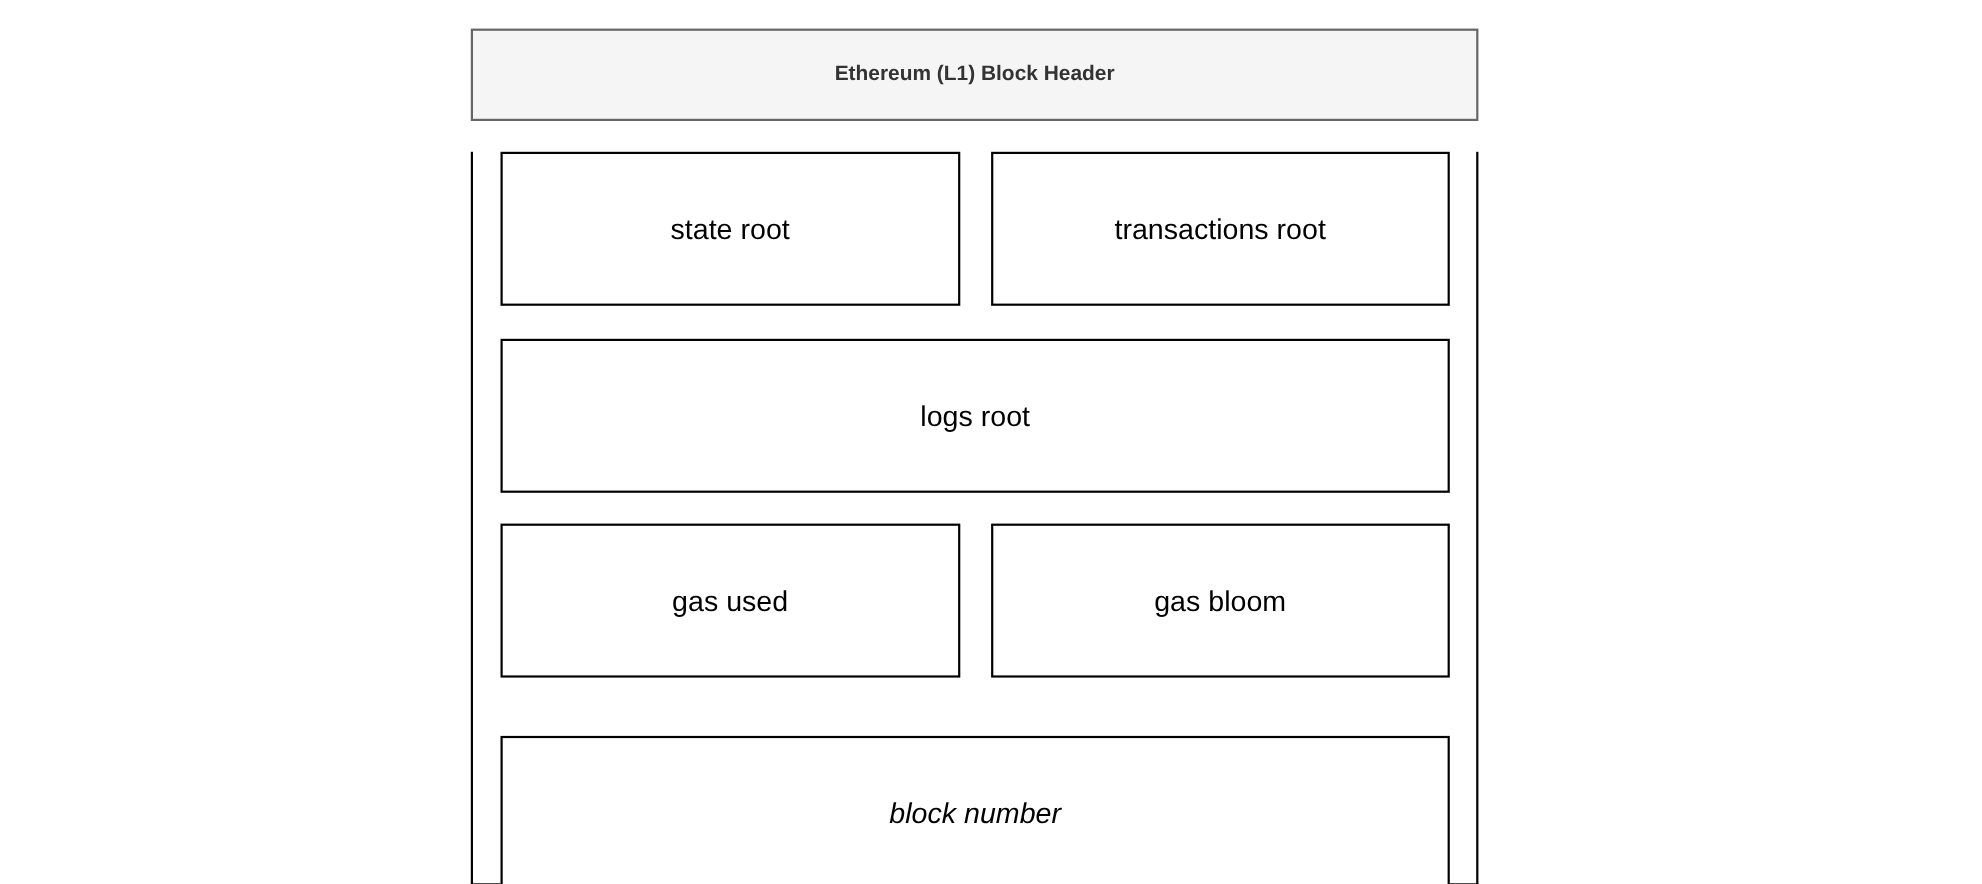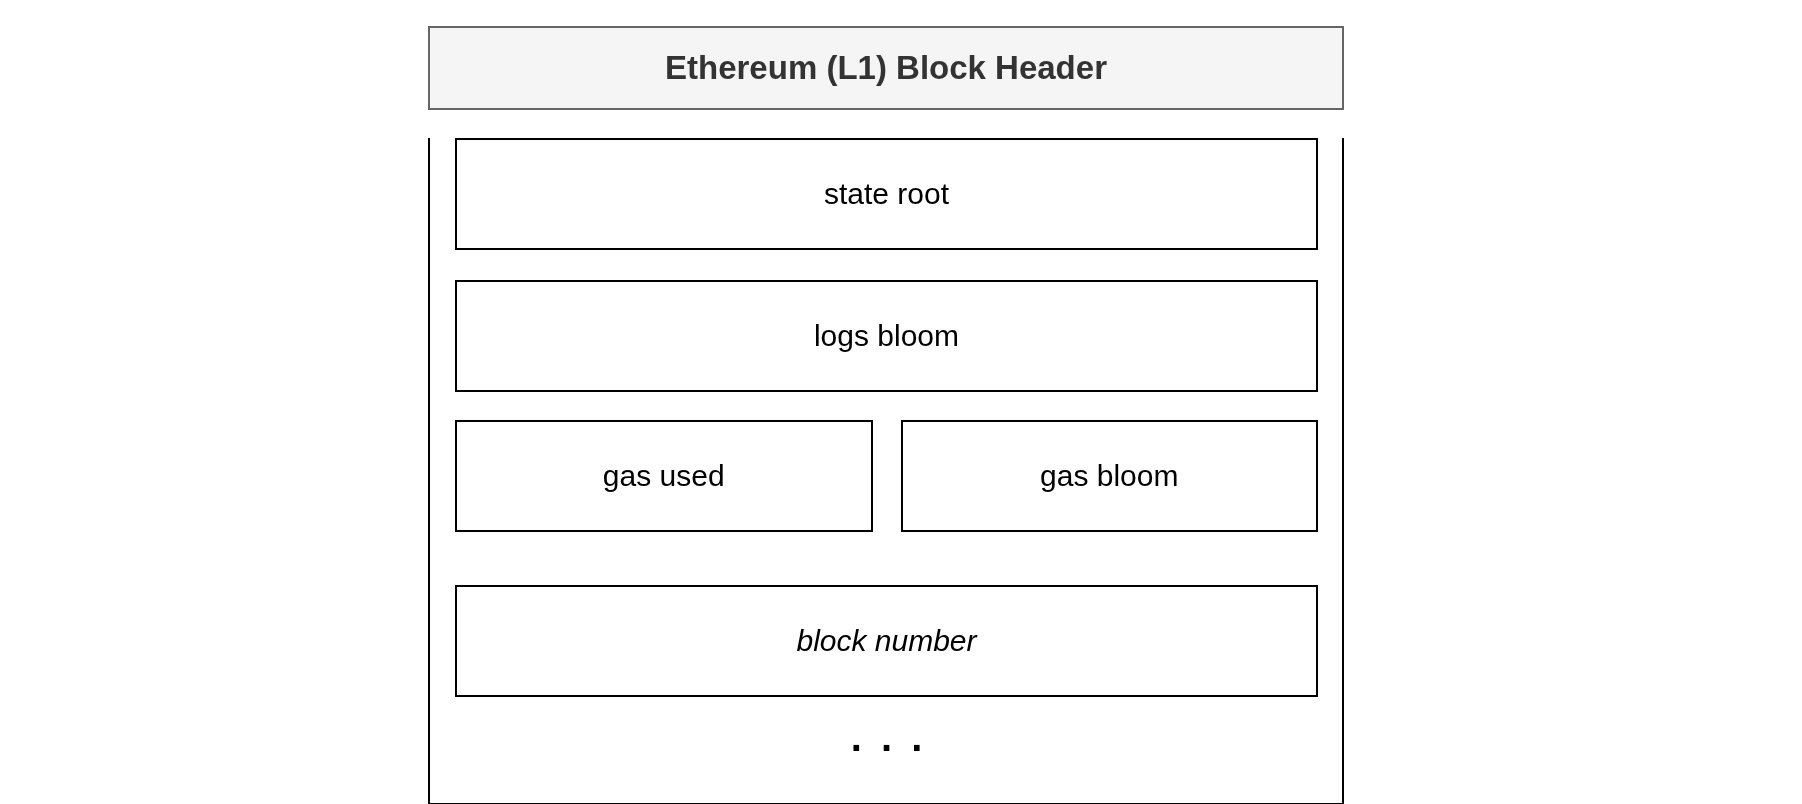--- a/index.html
+++ b/index.html
@@ -22,21 +22,21 @@
   }
   .title-bar {
     box-sizing: border-box;
     width: 100%;
     height: 84px;
     background: var(--header-fill, #f5f5f5);
     border: 2px solid var(--header-stroke, #666666);
     display: flex;
     align-items: center;
     justify-content: center;
-    font-size: 33px;
+    font-size: 19px;
     font-weight: bold;
     color: var(--title-color, #333333);
   }
   .diagram-body {
     box-sizing: border-box;
     width: 100%;
     height: 667px;
     background: var(--box-fill, #ffffff);
     border: 2px solid var(--box-stroke, #000000);
     border-top: none;
@@ -46,27 +46,27 @@
     display: flex;
     gap: 28px;
   }
   .field-row.r1 { margin-top: 28px; }
   .field-row.r2 { margin-top: 30px; }
   .field-row.r3 { margin-top: 28px; }
   .field-row.r4 { margin-top: 53px; font-style: italic; }
   .field-box {
     box-sizing: border-box;
     flex: 1;
-    height: 112px;
+    height: 140px;
     background: var(--box-fill, #ffffff);
     border: 2px solid var(--box-stroke, #000000);
     display: flex;
     align-items: center;
     justify-content: center;
-    font-size: 30px;
+    font-size: 26px;
     color: #000000;
     white-space: nowrap;
   }
   .ellipsis {
     margin-top: 4px;
     height: 56px;
     display: flex;
     align-items: flex-end;
     justify-content: center;
     font-size: 40px;
@@ -85,25 +85,28 @@
   <div class="title-bar">
     <span>Ethereum (L1) Block Header</span>
   </div>
 
   <div class="diagram-body">
 
     <div class="field-row r1">
       <div class="field-box">
         <span>state root</span>
       </div>
+      <div class="field-box">
+        <span>transactions root</span>
+      </div>
     </div>
 
     <div class="field-row r2">
       <div class="field-box">
-        <span>logs bloom</span>
+        <span>logs root</span>
       </div>
     </div>
 
     <div class="field-row r3">
       <div class="field-box">
         <span>gas used</span>
       </div>
       <div class="field-box">
         <span>gas bloom</span>
       </div>

